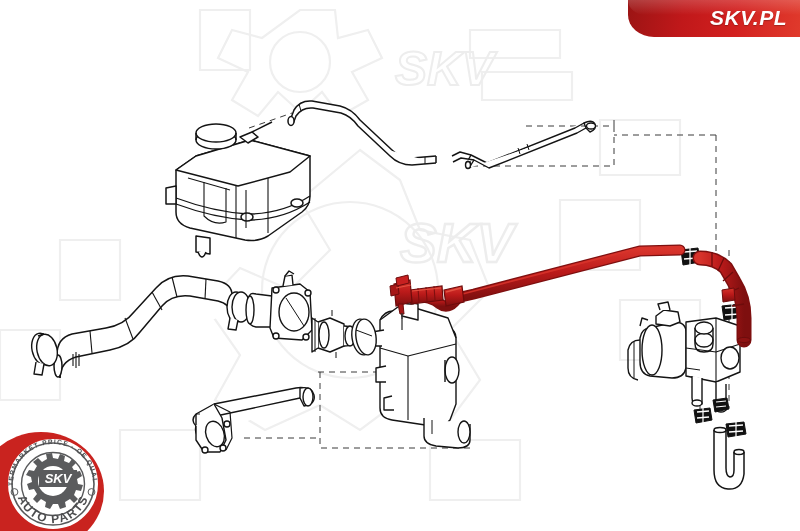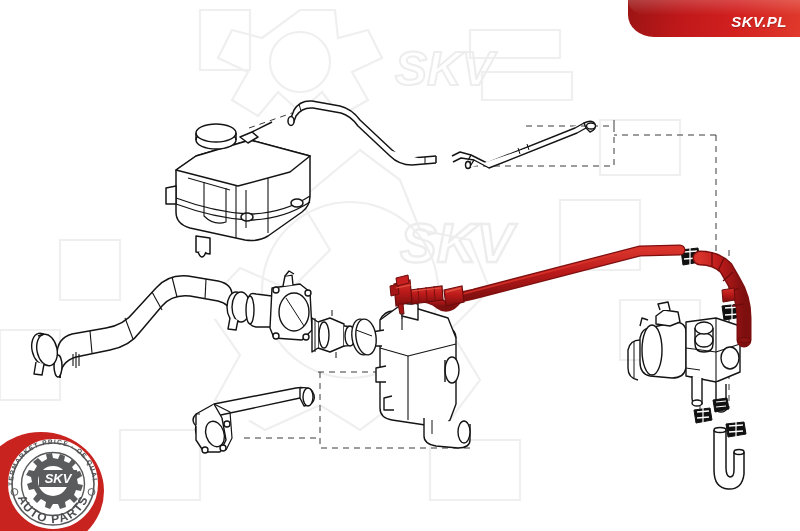--- a/index.html
+++ b/index.html
@@ -47,25 +47,25 @@
     content: "";
     position: absolute;
     left: 0; right: 0; top: 0;
     height: 15px;
     background: linear-gradient(180deg, rgba(255,255,255,0.18), rgba(255,255,255,0));
     border-bottom-left-radius: 26px 22px;
   }
   #brand-banner .brand-text {
     position: absolute;
     right: 13px;
-    top: 13px;
+    top: 6px;
     font-family: "Liberation Sans", sans-serif;
     font-weight: bold;
     font-style: italic;
-    font-size: 15px;
+    font-size: 21px;
     letter-spacing: 0.5px;
     color: #ffffff;
     z-index: 2;
     text-shadow: 0 1px 1px rgba(0,0,0,0.25);
   }
   
   #badge {
     position: absolute;
     left: 0;
     bottom: 0;

